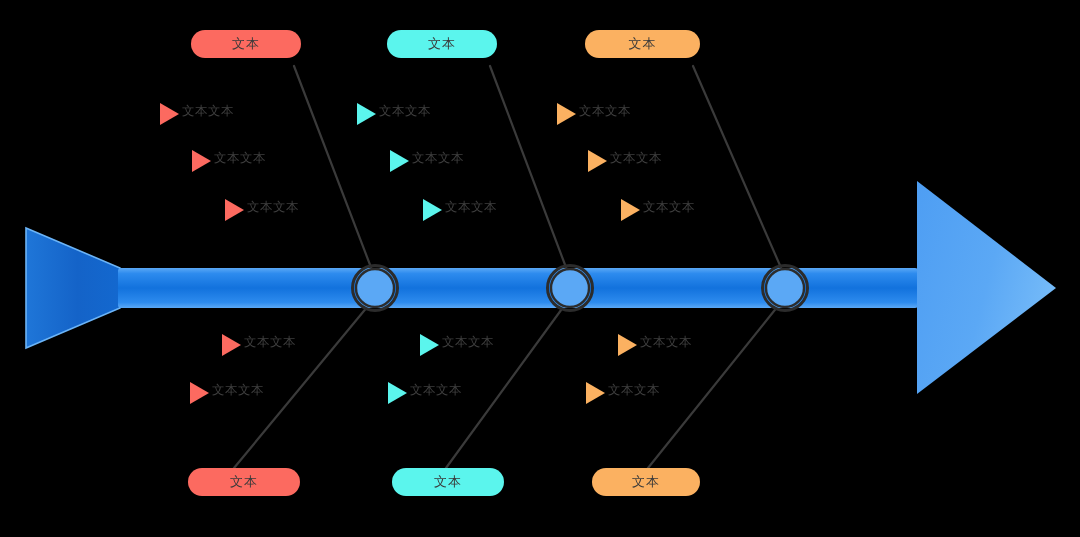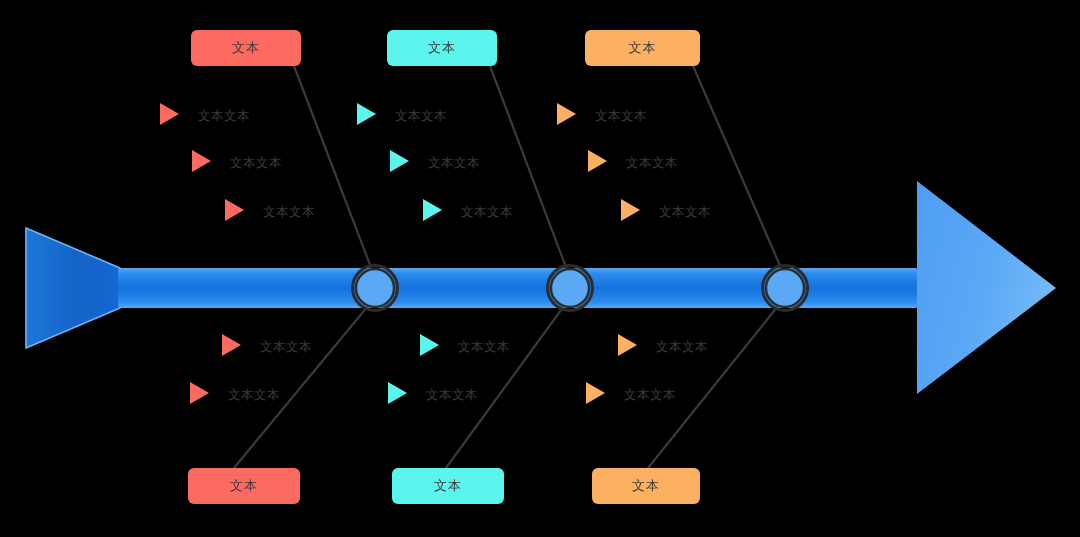--- a/index.html
+++ b/index.html
@@ -18,39 +18,38 @@
   }
   #svg-layer {
     position: absolute;
     left: 0;
     top: 0;
     width: 1080px;
     height: 537px;
   }
   .cat-box {
     position: absolute;
-    height: 36px;
-    border-radius: 6px;
+    height: 28px;
+    border-radius: 14px;
     display: flex;
     align-items: center;
     justify-content: center;
     font-size: 13px;
     color: #3a3a3a;
     letter-spacing: 1px;
     box-sizing: border-box;
     z-index: 5;
   }
   .bone-item {
     position: absolute;
     display: flex;
-    align-items: flex-end;
+    align-items: flex-start;
     height: 22px;
     z-index: 4;
     white-space: nowrap;
-    gap: 16px;
   }
   .bone-tri {
     width: 0;
     height: 0;
     border-top: 11px solid transparent;
     border-bottom: 11px solid transparent;
     border-left-width: 19px;
     border-left-style: solid;
     flex: 0 0 auto;
   }

